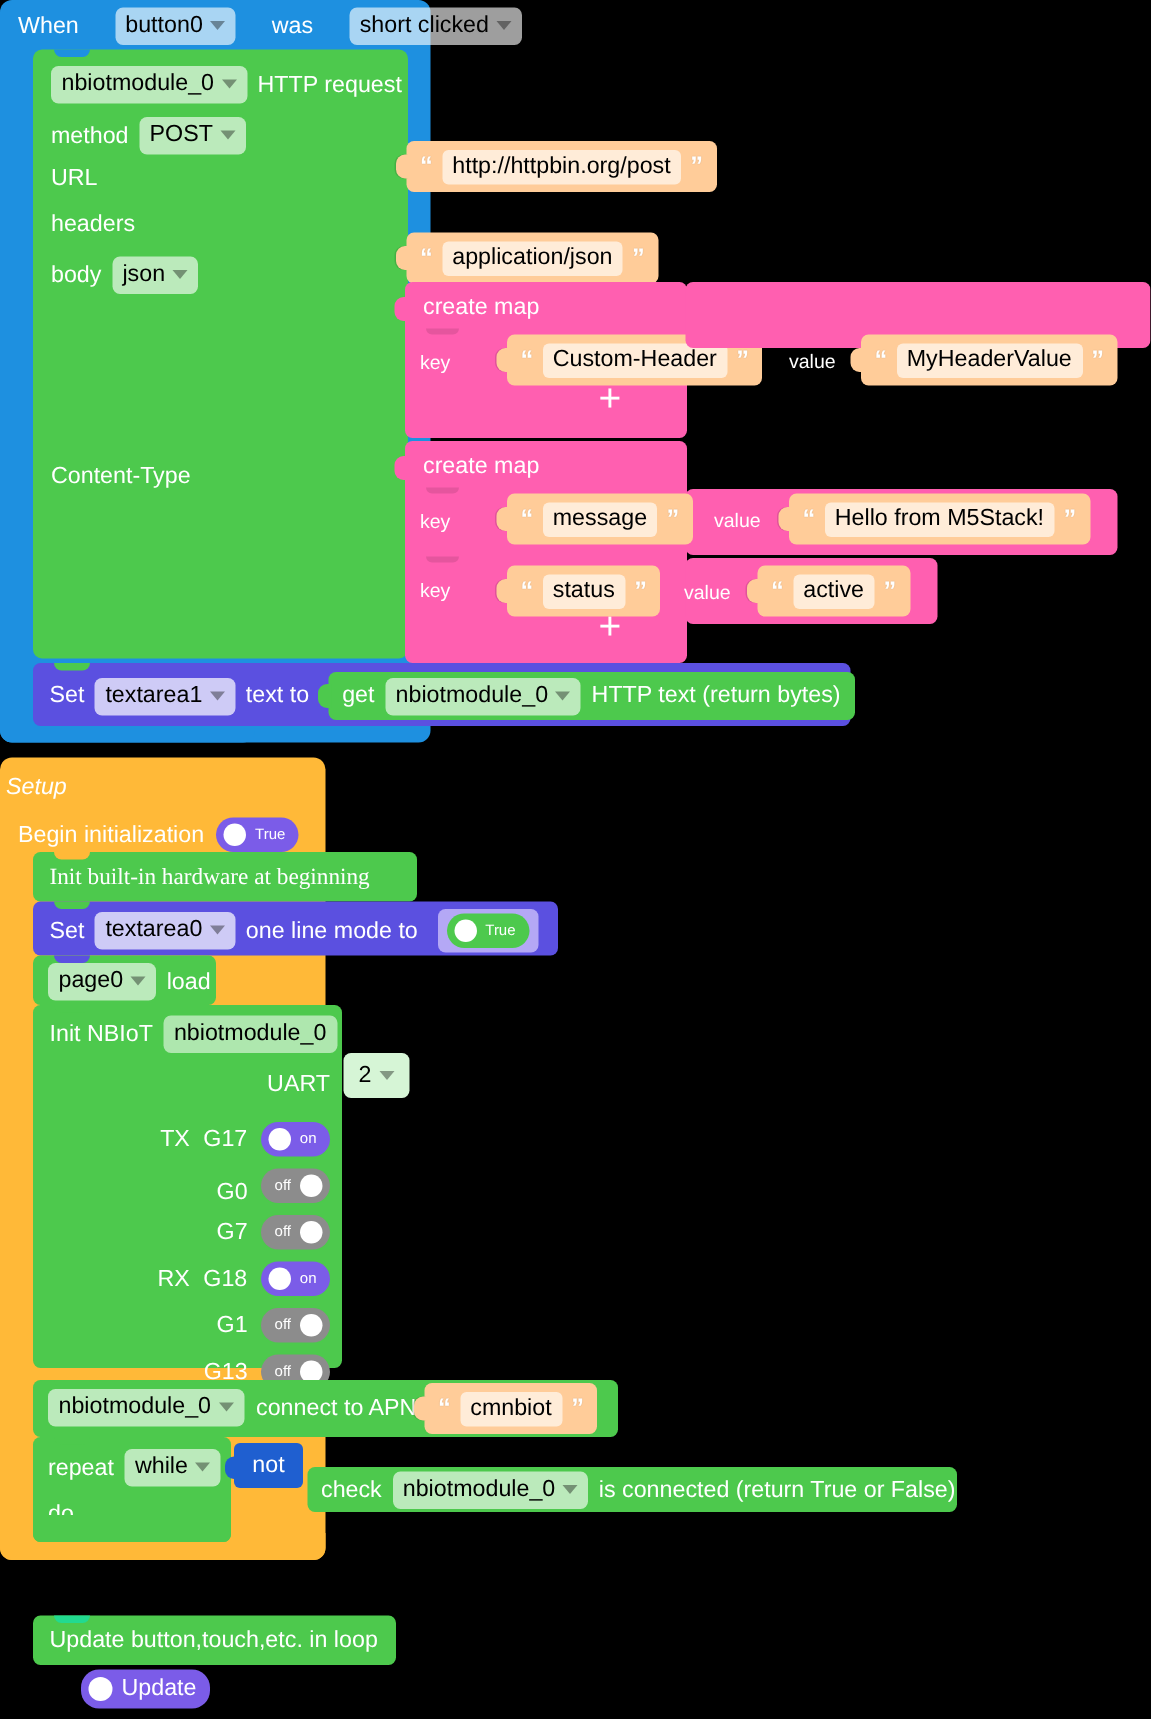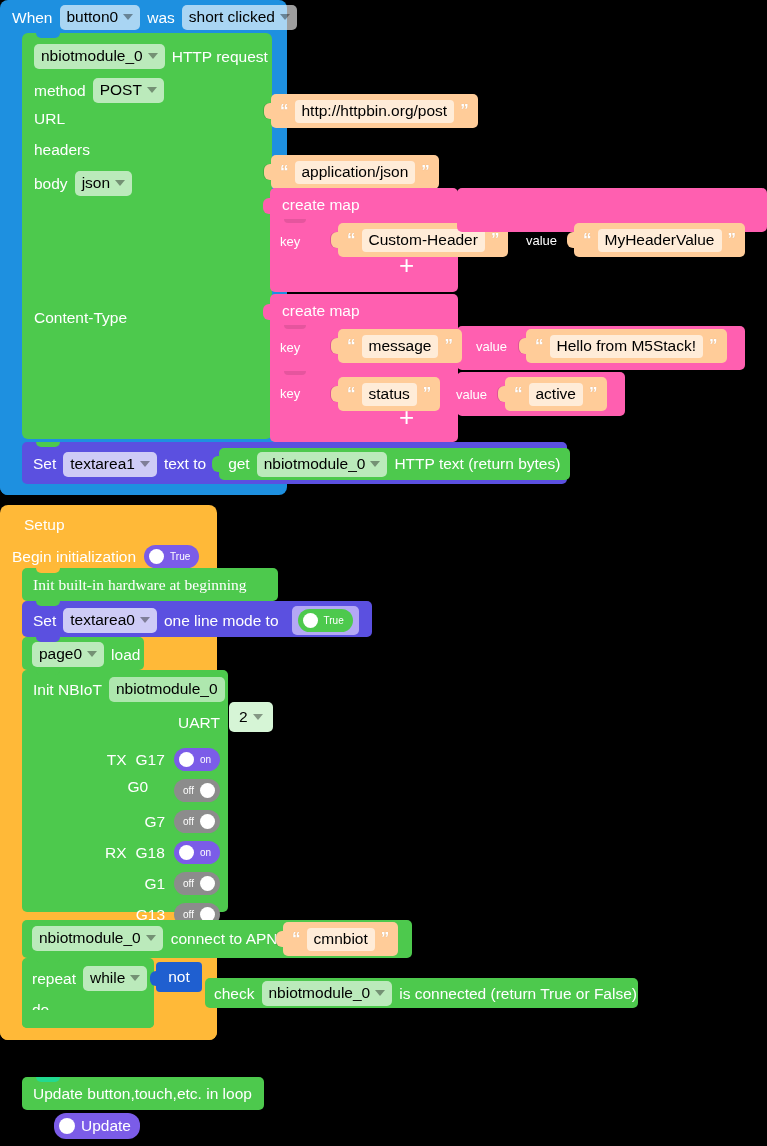--- a/index.html
+++ b/index.html
@@ -80,21 +80,21 @@
   }
 
   
   #hat {
     left: 0; top: 0; width: 287px; height: 495px;
     background: #1e90e0;
     border-radius: 8px 8px 8px 8px;
   }
   #hat-head {
     position: absolute; left: 0; top: 0; height: 35px;
-    display: flex; align-items: center; gap: 7px; padding-left: 12px;
+    display: flex; align-items: center; gap: 24px; padding-left: 12px;
   }
   #hat-foot {
     position: absolute; left: 0; bottom: 0; width: 170px; height: 22px;
     background: #1e90e0; border-radius: 0 0 8px 8px;
   }
 
   
   #http {
     left: 22px; top: 33px; width: 250px; height: 406px;
     background: #4dc94d; border-radius: 6px;
@@ -310,21 +310,21 @@
         <span class="dd">
           <span>nbiotmodule_0</span>
           <i class="caret"></i>
         </span>
         <span class="lbl">HTTP text (return bytes)</span>
       </span>
     </div>
   </div>
 
   <div class="blk" id="setup">
-    <div class="lbl" style="position:absolute; left:24px; top:12px;">Setup</div>
+    <div class="lbl" style="position:absolute; left:4px; top:12px;font-style:italic;">Setup</div>
     <div style="position:absolute; left:12px; top:40px; display:flex; align-items:center; gap:8px;">
       <span class="lbl">Begin initialization</span>
       <span class="tog on">
         <i class="knob"></i>
         <span>True</span>
       </span>
     </div>
     <div id="setup-foot"></div>
   </div>
 
@@ -378,21 +378,21 @@
 
     <div style="position:absolute; right:8px; top:78px; display:flex; align-items:center; gap:9px;">
       <span class="lbl">TX</span>
       <span class="lbl">G17</span>
       <span class="tog on">
         <i class="knob"></i>
         <span>on</span>
       </span>
     </div>
 
-    <div style="position:absolute; right:8px; top:109px; display:flex; align-items:flex-start; gap:26px;">
+    <div style="position:absolute; right:8px; top:109px; display:flex; align-items:flex-end; gap:9px;">
       <span class="lbl">G0</span>
       <span class="tog off">
         <i class="knob"></i>
         <span>off</span>
       </span>
     </div>
 
     <div style="position:absolute; right:8px; top:140px; display:flex; align-items:center; gap:9px;">
       <span class="lbl">G7</span>
       <span class="tog off">

